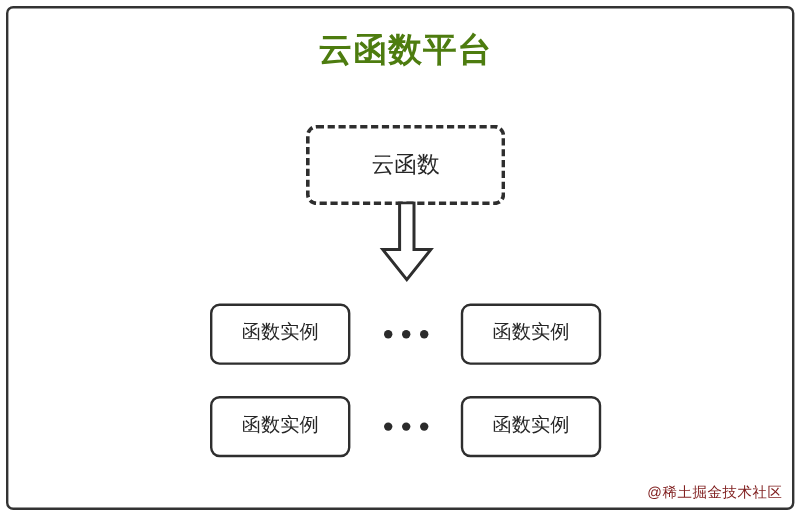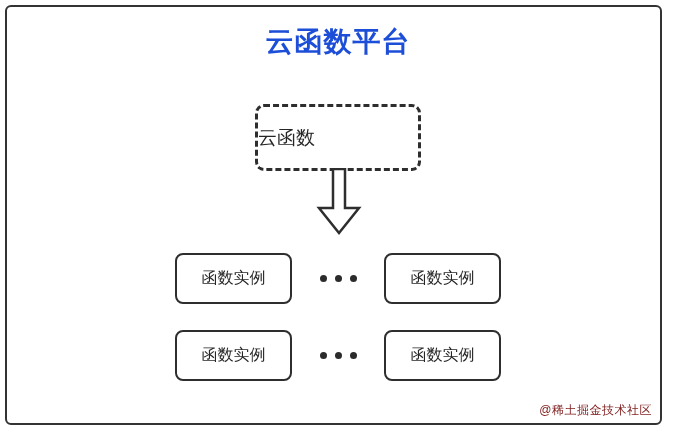--- a/index.html
+++ b/index.html
@@ -34,38 +34,39 @@
 
   
   .platform-title {
     position: absolute;
     left: 0;
     top: 28px;
     width: 676px;
     text-align: center;
     font-size: 28px;
     font-weight: bold;
-    color: #1d4ed8;
+    color: #4d7c0f;
     letter-spacing: 1px;
     line-height: 1;
   }
 
   
   .cloud-func-box {
     position: absolute;
     left: 255px;
     top: 104px;
     width: 166px;
     height: 67px;
     box-sizing: border-box;
     border: 3px dashed #2e2e2e;
     border-radius: 9px;
     background: #ffffff;
     display: flex;
     align-items: center;
+    justify-content: center;
   }
   .cloud-func-label {
     font-size: 19px;
     color: #262626;
     line-height: 1;
   }
 
   
   .block-arrow {
     position: absolute;

